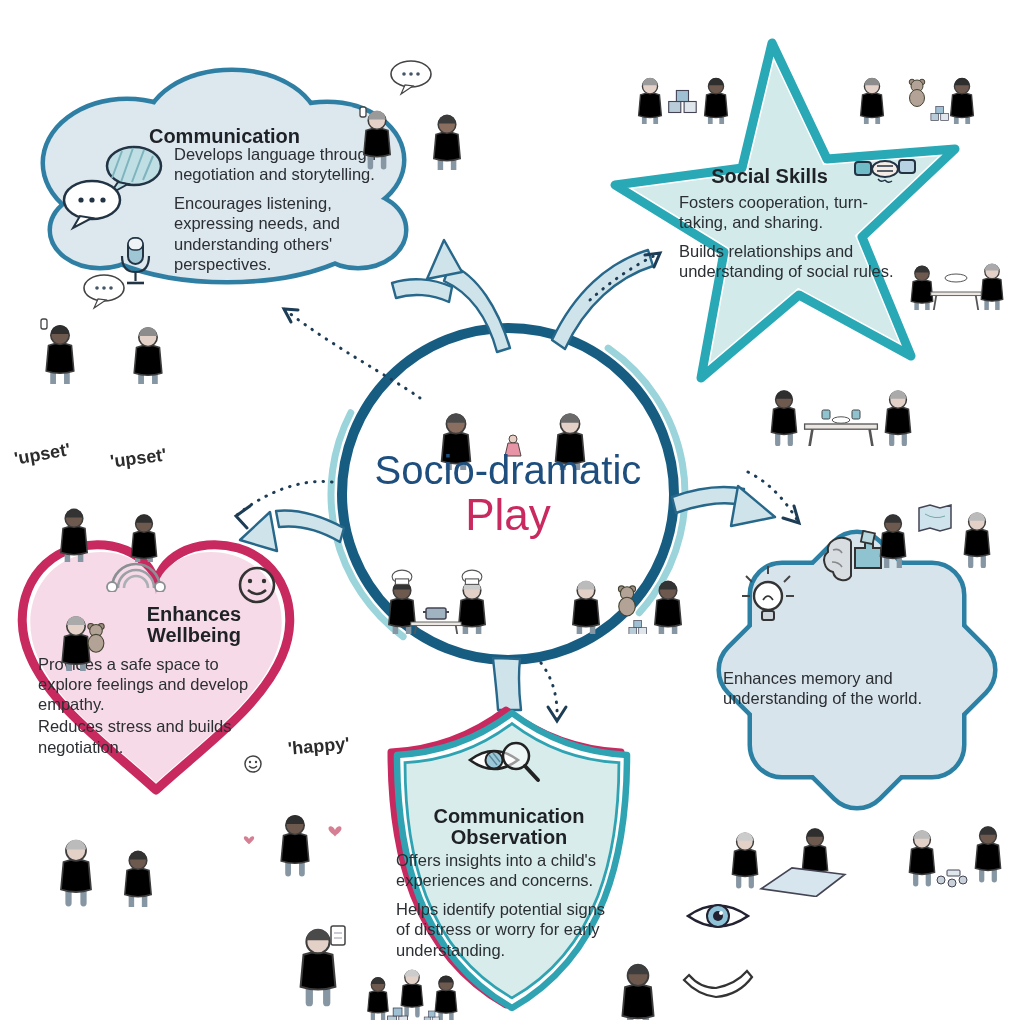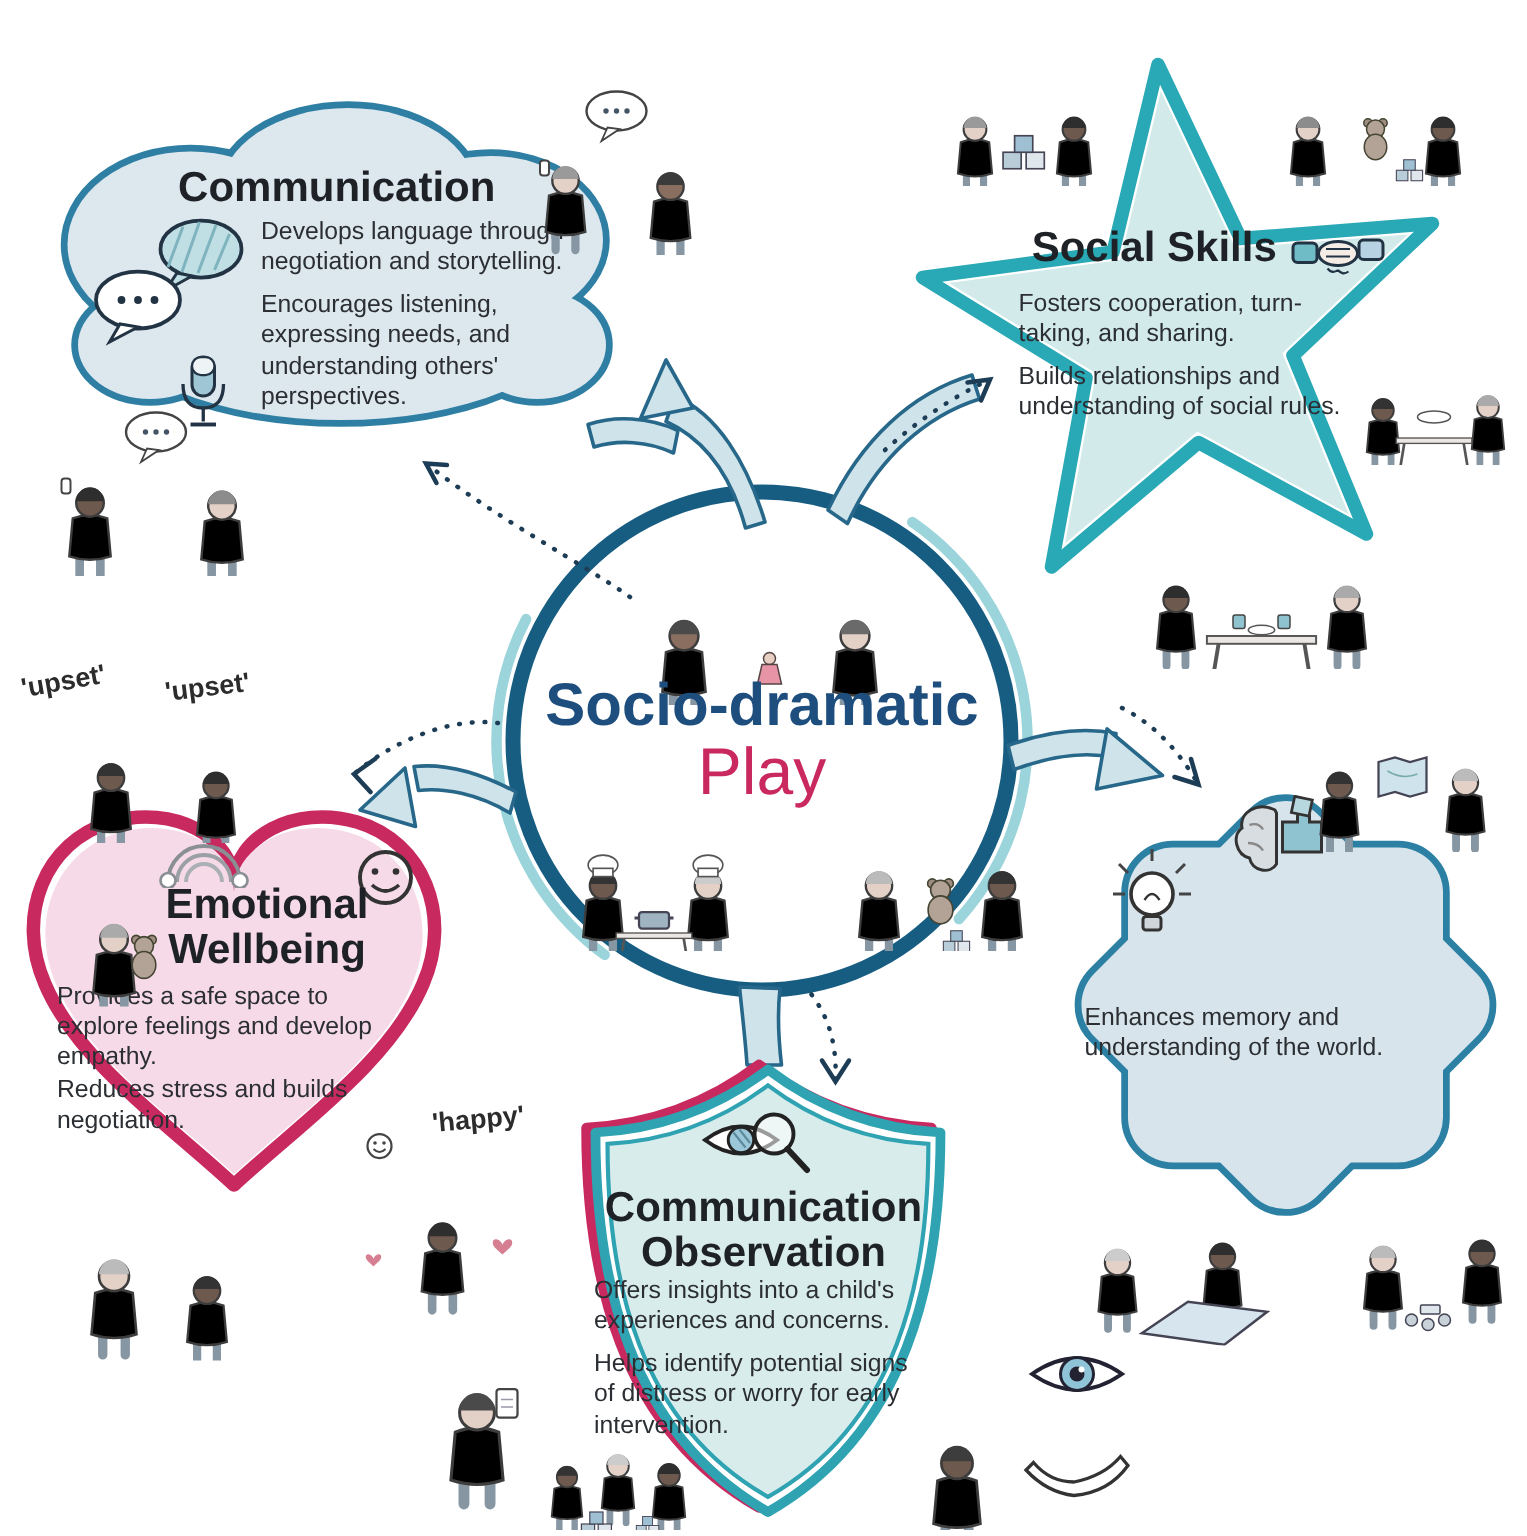--- a/index.html
+++ b/index.html
@@ -12,30 +12,30 @@
     --branch-fill:#cfe3ea; --branch-stroke:#26678a;
     --arrow-dash:#1d3c55;
     --title-primary:#1d4e7e; --title-accent:#c9295f; --text:#2b2f33;
   }
   html,body{margin:0;padding:0}
   body{width:1018px;height:1024px;position:relative;background:#ffffff;
        font-family:"Liberation Sans",sans-serif;overflow:hidden}
   #diagram-svg{position:absolute;left:0;top:0;z-index:1}
   .node{position:absolute;z-index:2}
   .node .shape{position:absolute;left:0;top:0}
-  .node h2{position:absolute;margin:0;font-size:28px;line-height:1.06;color:#1e2226;
+  .node h2{position:absolute;margin:16px;font-size:20px;line-height:1.06;color:#1e2226;
            font-weight:bold;text-align:center;z-index:2}
   .node p{margin:0 0 9px;font-size:16.5px;line-height:1.22;color:var(--text);z-index:2}
   .body{position:absolute;z-index:2}
   .centered p{text-align:left}
   .icon{position:absolute;z-index:2}
   .scene{position:absolute;z-index:3}
   .annot{position:absolute;z-index:4;font-size:18px;font-weight:bold;color:#2c2c2c}
   #center-title{position:absolute;left:358px;top:448px;width:300px;text-align:center;z-index:4}
-  #center-title .l1{font-size:40px;font-weight:bold;color:var(--title-primary);line-height:1.1}
+  #center-title .l1{font-size:40px;font-weight:normal;color:var(--title-primary);line-height:1.1}
   #center-title .l2{font-size:44px;font-weight:normal;color:var(--title-accent);line-height:1.05}
 </style>
 </head>
 <body>
 
 <svg id="diagram-svg" width="1018" height="1024" viewBox="0 0 1018 1024">
 
   <circle cx="508" cy="494" r="177" fill="none" style="stroke:var(--circle-accent)" stroke-width="7" stroke-linecap="round" stroke-dasharray="300 260 250 300" transform="rotate(-55 508 494)"></circle>
 
   <circle cx="508" cy="494" r="166" fill="#ffffff" style="stroke:var(--circle-stroke)" stroke-width="10"></circle>
@@ -143,21 +143,21 @@
     <path d="M 20,34 A 12,12 0 0 1 44,34" fill="none" stroke="#aab0b5" stroke-width="2.6"></path>
     <circle cx="8" cy="33" r="5" fill="#fff" stroke="#8a8f94" stroke-width="1.8"></circle>
     <circle cx="56" cy="33" r="5" fill="#fff" stroke="#8a8f94" stroke-width="1.8"></circle>
   </svg>
   <svg class="icon" style="left:228px;top:36px" width="42" height="42" viewBox="0 0 42 42">
     <circle cx="21" cy="21" r="17" fill="none" stroke="#333" stroke-width="2.6"></circle>
     <circle cx="14" cy="17" r="2.2" fill="#333"></circle>
       <circle cx="28" cy="17" r="2.2" fill="#333"></circle>
     <path d="M 12,26 Q 21,34 30,26" fill="none" stroke="#333" stroke-width="2.4"></path>
   </svg>
-  <h2 style="top:60px;left:94px;width:152px">Emotional Wellbeing</h2>
+  <h2 style="top:60px;left:94px;width:152px">Enhances Wellbeing</h2>
   <div class="body" style="top:126px;left:30px;width:235px">
     <p style="margin-bottom:2px">Provides a safe space to explore feelings and develop empathy.</p>
     <p>Reduces stress and builds negotiation.</p>
   </div>
 </section>
 
 <section class="node centered" style="left:698px;top:522px;width:318px;height:300px">
   <svg class="shape" width="318" height="300" viewBox="0 0 318 300">
     <g style="fill:var(--gear-stroke);stroke:var(--gear-stroke)" stroke-width="9" stroke-linejoin="round">
       <rect x="54" y="43" width="210" height="210" rx="30"></rect>
@@ -202,21 +202,21 @@
   <svg class="icon" style="left:96px;top:32px" width="88" height="52" viewBox="0 0 88 52">
     <path d="M 4,26 Q 28,8 52,26 Q 28,44 4,26 Z" fill="#fff" stroke="#222" stroke-width="2.6"></path>
     <circle cx="28" cy="26" r="8.5" fill="#9bc7d8" stroke="#222" stroke-width="2"></circle>
     <path d="M 23,21 L 31,31 M 27,19 L 34,28" stroke="#5b8a9c" stroke-width="1.4"></path>
     <circle cx="50" cy="22" r="13" fill="rgba(255,255,255,0.55)" stroke="#222" stroke-width="2.6"></circle>
     <line x1="59" y1="32" x2="72" y2="46" stroke="#222" stroke-width="4" stroke-linecap="round"></line>
   </svg>
   <h2 style="top:88px;left:28px;right:28px">Communication Observation</h2>
   <div class="body" style="top:148px;left:26px;width:226px">
     <p>Offers insights into a child's experiences and concerns.</p>
-    <p>Helps identify potential signs of distress or worry for early intervention.</p>
+    <p>Helps identify potential signs of distress or worry for early understanding.</p>
   </div>
 </section>
 
 <div id="center-title">
   <div class="l1">Socio-dramatic</div>
   <div class="l2">Play</div>
 </div>
 
 <div class="annot" style="left:14px;top:444px;transform:rotate(-10deg)">'upset'</div>
 <div class="annot" style="left:110px;top:448px;transform:rotate(-7deg)">'upset'</div>

